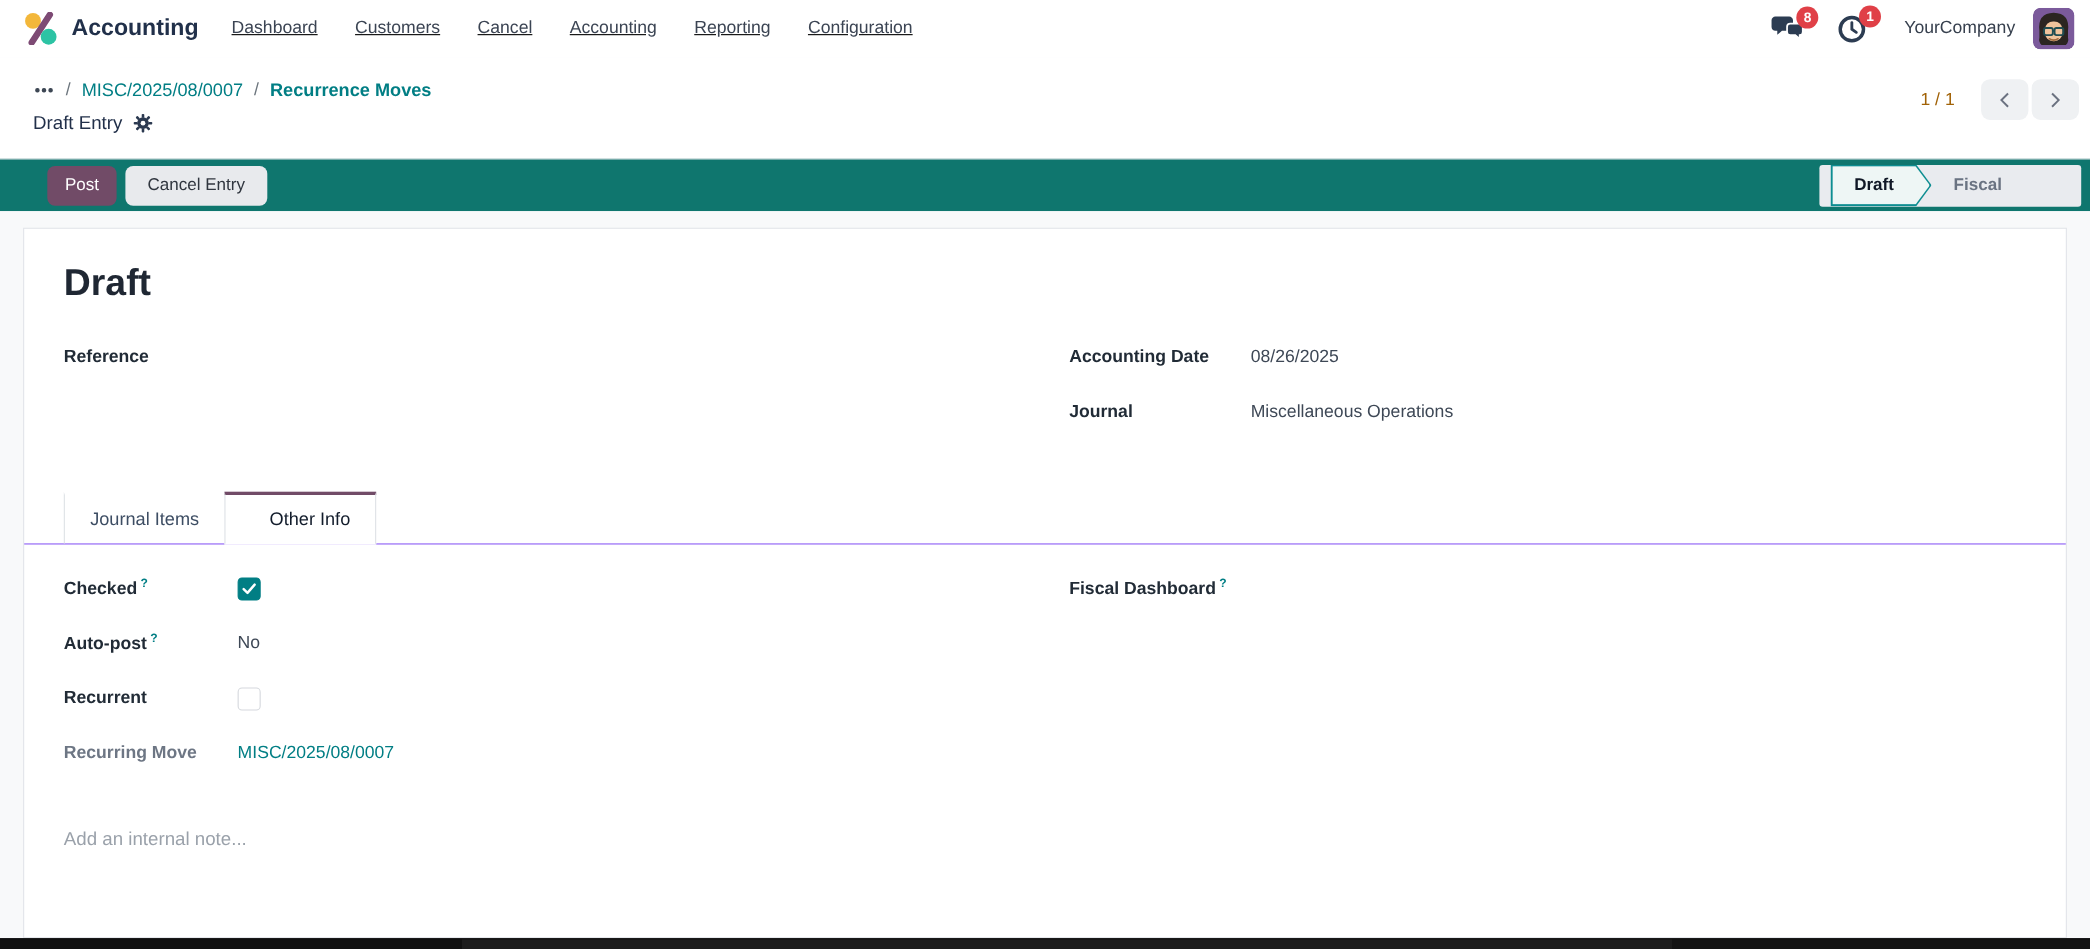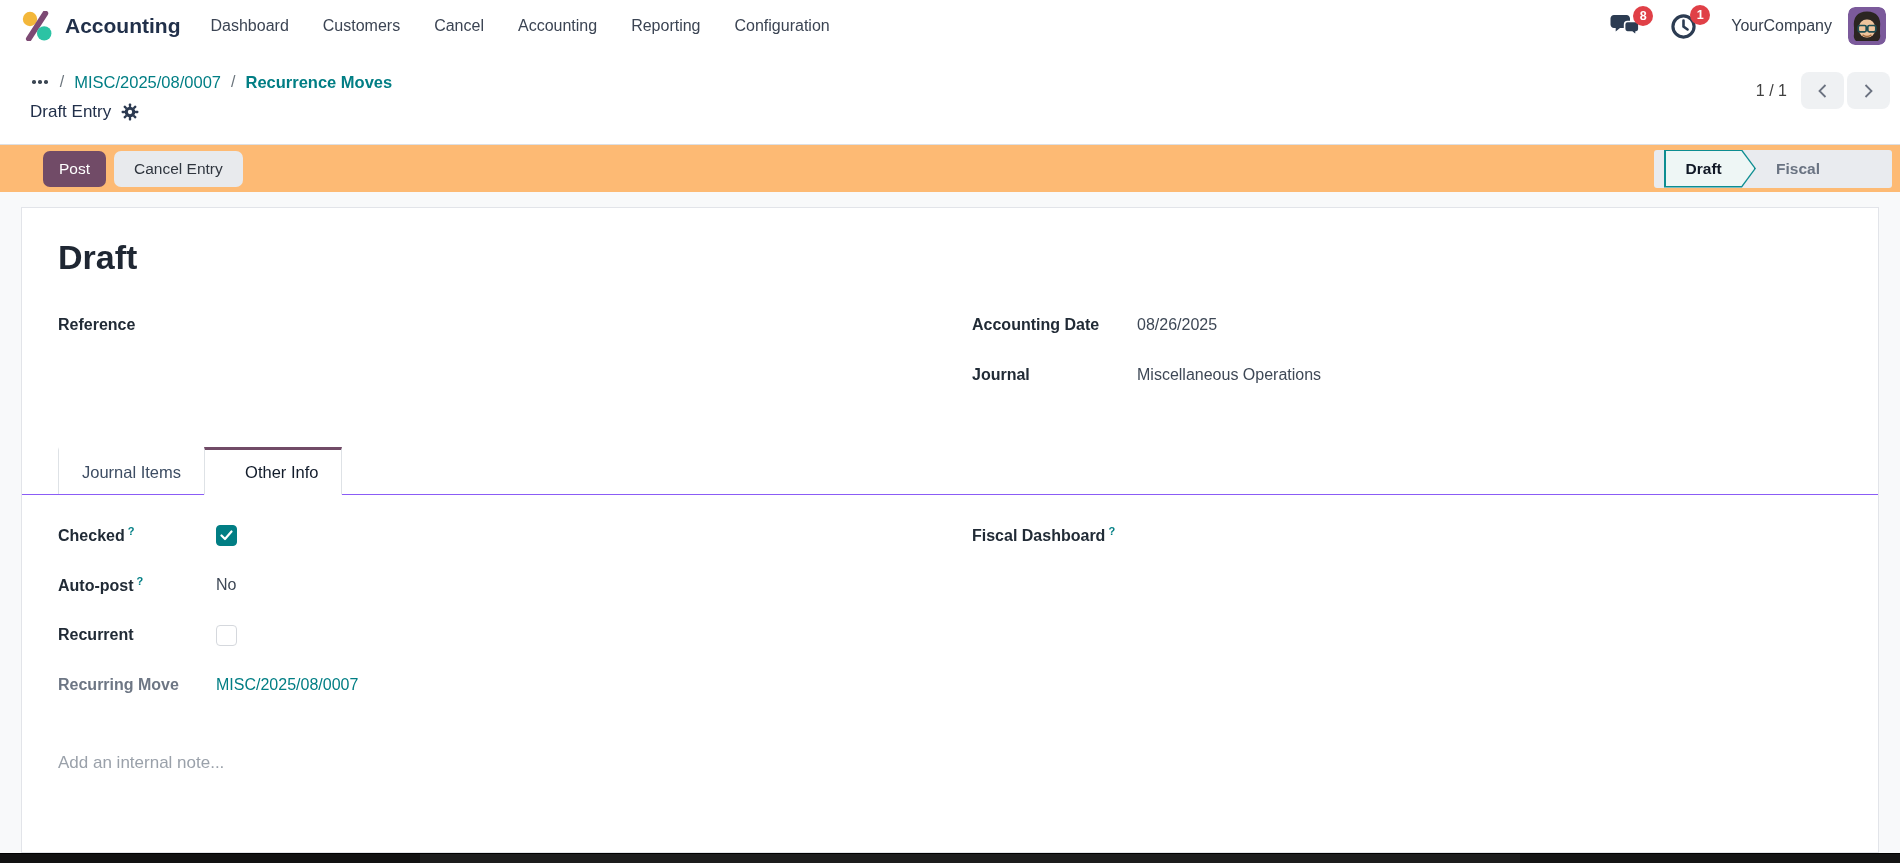--- a/index.html
+++ b/index.html
@@ -4,21 +4,21 @@
 <style>
   * { margin:0; padding:0; box-sizing:border-box; }
   html,body { background:#e9eaec; }
   body { font-family:"Liberation Sans", sans-serif; }
   .screen { width:1900px; height:863px; background:#f8f9fa; display:flex; flex-direction:column; overflow:hidden; position:relative; }
 
   
   .topnav { height:52px; background:#fff; display:flex; align-items:center; padding:0 6px 0 22px; flex:0 0 auto; }
   .logo { width:30px; height:30px; margin-right:13px; flex:0 0 auto; }
   .brand { font-size:21px; font-weight:700; color:#21304a; margin-right:30px; cursor:pointer; }
-  .navitems { display:flex; align-items:center; gap:34px; }
+  .navitems { display:flex; align-items:center; gap:34px;text-decoration:underline; }
   .navitem { font-size:16px; color:#3b4453; cursor:pointer; white-space:nowrap; }
   .nav-right { margin-left:auto; display:flex; align-items:center; }
   .sysicon { position:relative; margin-right:30px; cursor:pointer; display:flex; align-items:center; }
   .badge { position:absolute; top:-8px; right:-13px; min-width:20px; height:20px; border-radius:10px;
            background:var(--badge_red,#e04047); color:#fff; font-size:12.5px; font-weight:700;
            display:flex; align-items:center; justify-content:center; padding:0 5px; }
   .company { font-size:16px; color:#37404e; margin:0 16px 0 4px; cursor:pointer; }
   .avatar { width:38px; height:38px; border-radius:7px; overflow:hidden; cursor:pointer; margin-right:8px; flex:0 0 auto; }
 
   
@@ -26,27 +26,27 @@
   .crumb-row { display:flex; align-items:center; height:28px; }
   .dots { display:inline-flex; gap:2.5px; align-items:center; cursor:pointer; padding:4px 2px; }
   .dots i { width:3.6px; height:3.6px; border-radius:50%; background:#3d4754; display:block; }
   .crumb-sep { color:#6c757d; font-size:16px; margin:0 10px; }
   .crumb-link { color:var(--teal,#017e84); font-size:16.5px; cursor:pointer; text-decoration:none; }
   .crumb-link.current { font-weight:700; }
   .record-row { display:flex; align-items:center; height:28px; margin-top:2px; }
   .record-title { font-size:17px; color:#22304a; margin-right:10px; }
   .gear { cursor:pointer; display:flex; align-items:center; }
   .pager { position:absolute; right:10px; top:20px; display:flex; align-items:center; }
-  .pager-count { font-size:16px; color:#404040; margin-right:14px; }
+  .pager-count { font-size:16px; color:#a16207; margin-right:24px; }
   .pager-btn { width:43px; height:37px; background:#eff1f3; border:none; border-radius:8px; display:flex;
                align-items:center; justify-content:center; cursor:pointer; }
   .pager-btn + .pager-btn { margin-left:3px; }
 
   
-  .actionbar { height:48px; background:#fdba74; border-top:1px solid #dcdfe3; display:flex; align-items:center;
+  .actionbar { height:48px; background:#0f766e; border-top:1px solid #dcdfe3; display:flex; align-items:center;
                padding:0 8px 0 43px; flex:0 0 auto; }
   .btn { font-family:inherit; font-size:15.5px; border:none; border-radius:7px; height:36px; padding:0 16px; cursor:pointer; }
   .btn-primary { background:var(--plum,#714b67); color:#fff; font-weight:500; }
   .btn-secondary { background:#e8eaed; color:#30363f; margin-left:8px; padding:0 20px; }
   .statusbar { margin-left:auto; height:38px; background:#e9ebef; border-radius:3px; display:flex; align-items:center;
                padding:0 0 0 10px; width:238px; }
   .step-draft { position:relative; width:92px; height:38px; cursor:pointer; flex:0 0 auto; }
   .step-draft .arr-outer { position:absolute; inset:0; background:#0d8d91;
       clip-path:polygon(0 0, calc(100% - 14px) 0, 100% 50%, calc(100% - 14px) 100%, 0 100%); }
   .step-draft .arr-inner { position:absolute; inset:1.6px 1.6px 1.6px 1.6px; background:#eef6f5;

